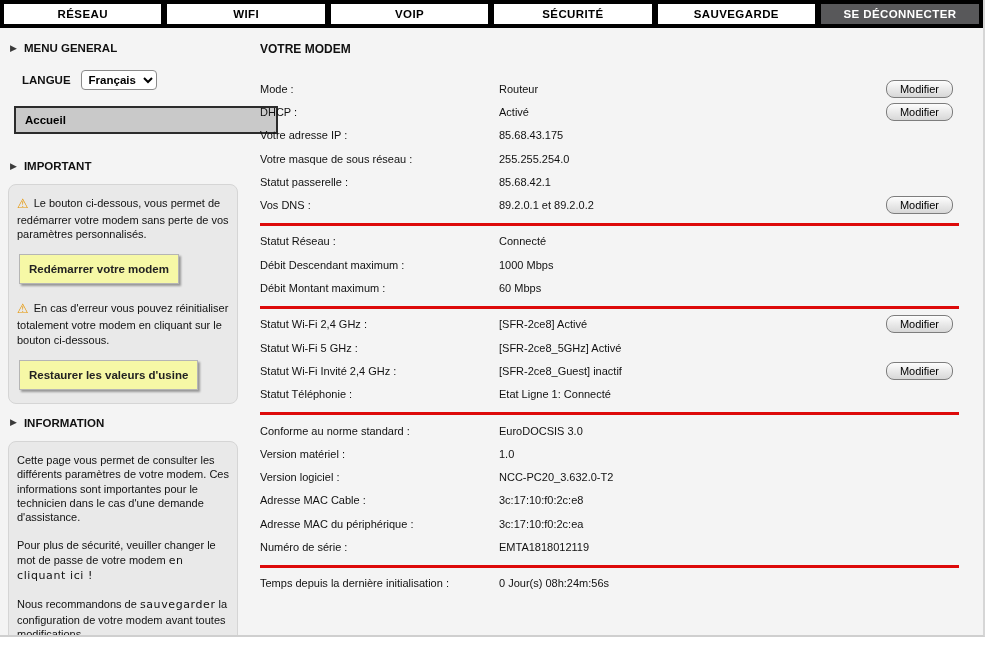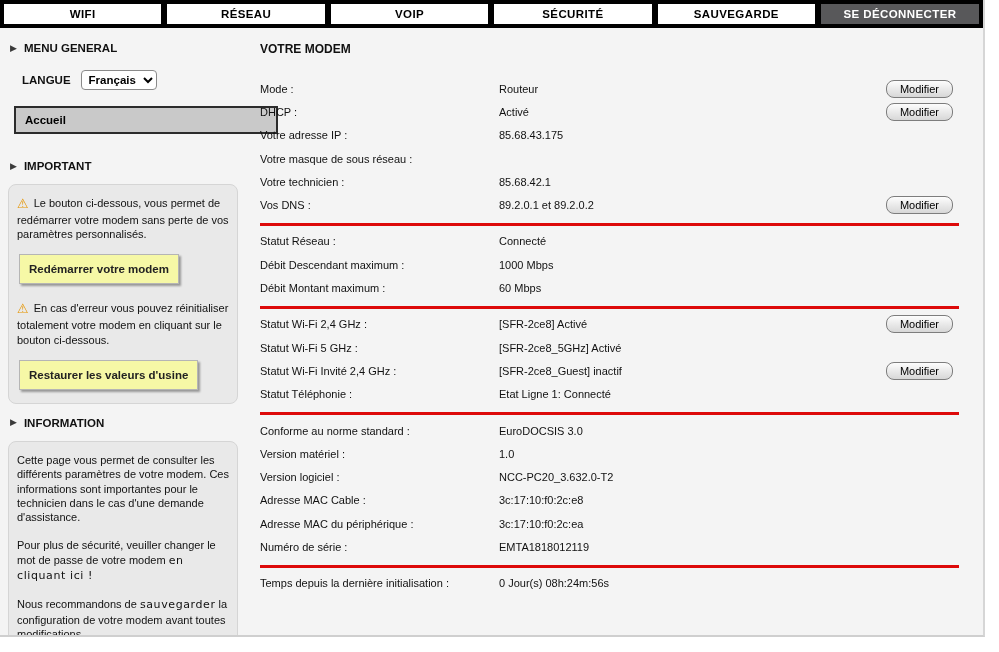--- a/index.html
+++ b/index.html
@@ -158,22 +158,22 @@
     height: 0;
   }
 </style>
 </head>
 <body>
 
 <div class="container">
 
   <nav class="topnav">
     <div class="nav-items">
+        <div class="nav-btn">RÉSEAU</div>
         <div class="nav-btn">WIFI</div>
-        <div class="nav-btn">RÉSEAU</div>
         <div class="nav-btn">VOIP</div>
         <div class="nav-btn">SÉCURITÉ</div>
         <div class="nav-btn">SAUVEGARDE</div>
       </div>
     <div class="nav-btn logout">SE DÉCONNECTER</div>
   </nav>
 
   <div class="layout">
 
     <aside class="sidebar">
@@ -233,23 +233,24 @@
             <div class="label">DHCP :</div>
             <div class="value">Activé</div>
             <div class="modify"><button class="modify-btn">Modifier</button></div>
           </div>
           <div class="row">
             <div class="label">Votre adresse IP :</div>
             <div class="value">85.68.43.175</div>
           </div>
           <div class="row">
             <div class="label">Votre masque de sous réseau :</div>
-          </div>
-          <div class="row">
-            <div class="label">Votre technicien :</div>
+            <div class="value">255.255.254.0</div>
+          </div>
+          <div class="row">
+            <div class="label">Statut passerelle :</div>
             <div class="value">85.68.42.1</div>
           </div>
           <div class="row">
             <div class="label">Vos DNS :</div>
             <div class="value">89.2.0.1 et 89.2.0.2</div>
             <div class="modify"><button class="modify-btn">Modifier</button></div>
           </div>
           <div class="sep"></div>
           <div class="row">
             <div class="label">Statut Réseau :</div>

